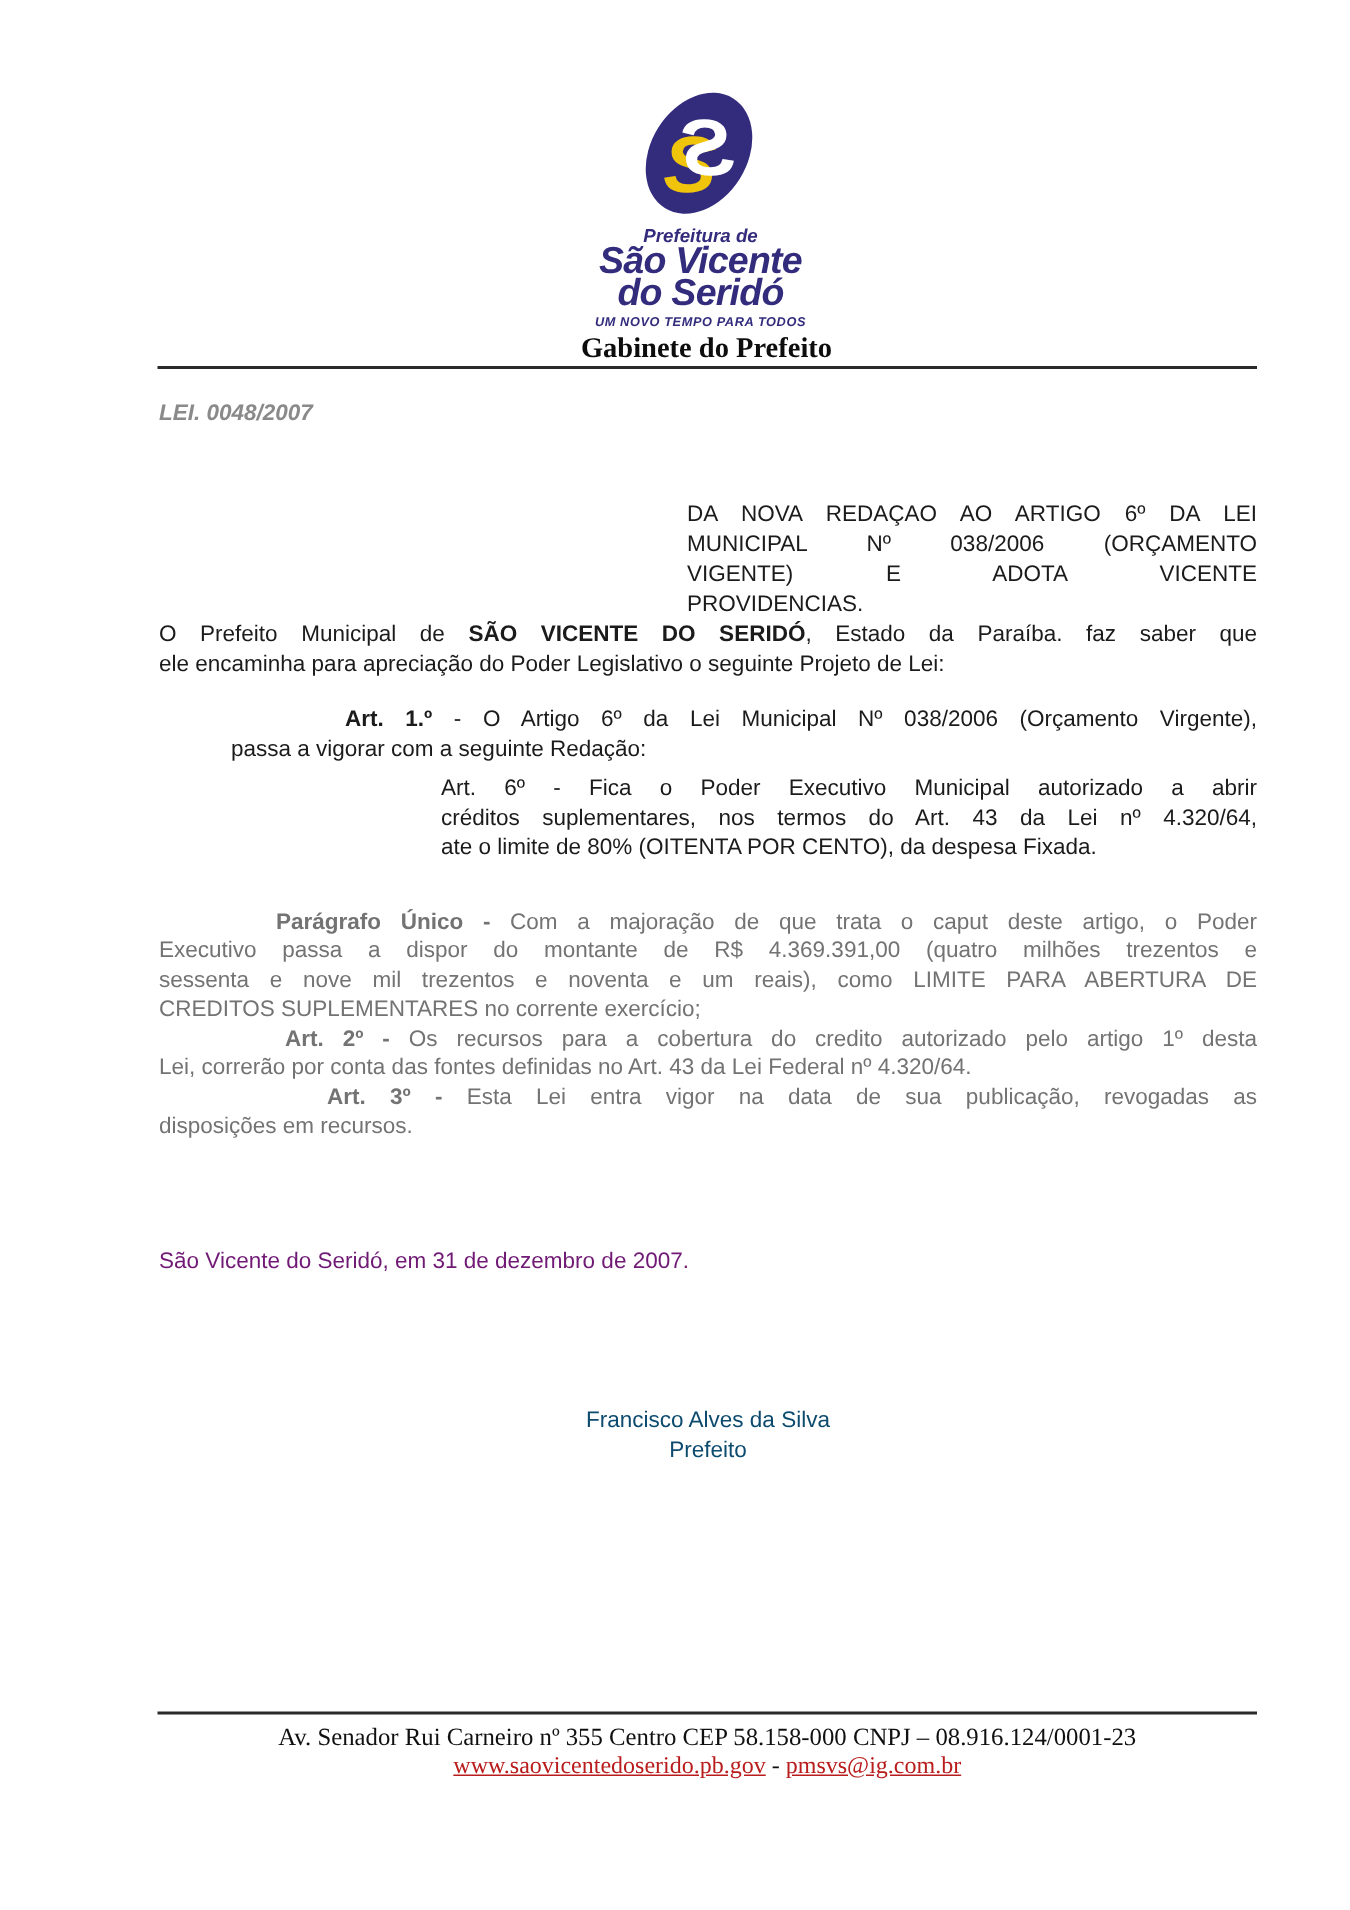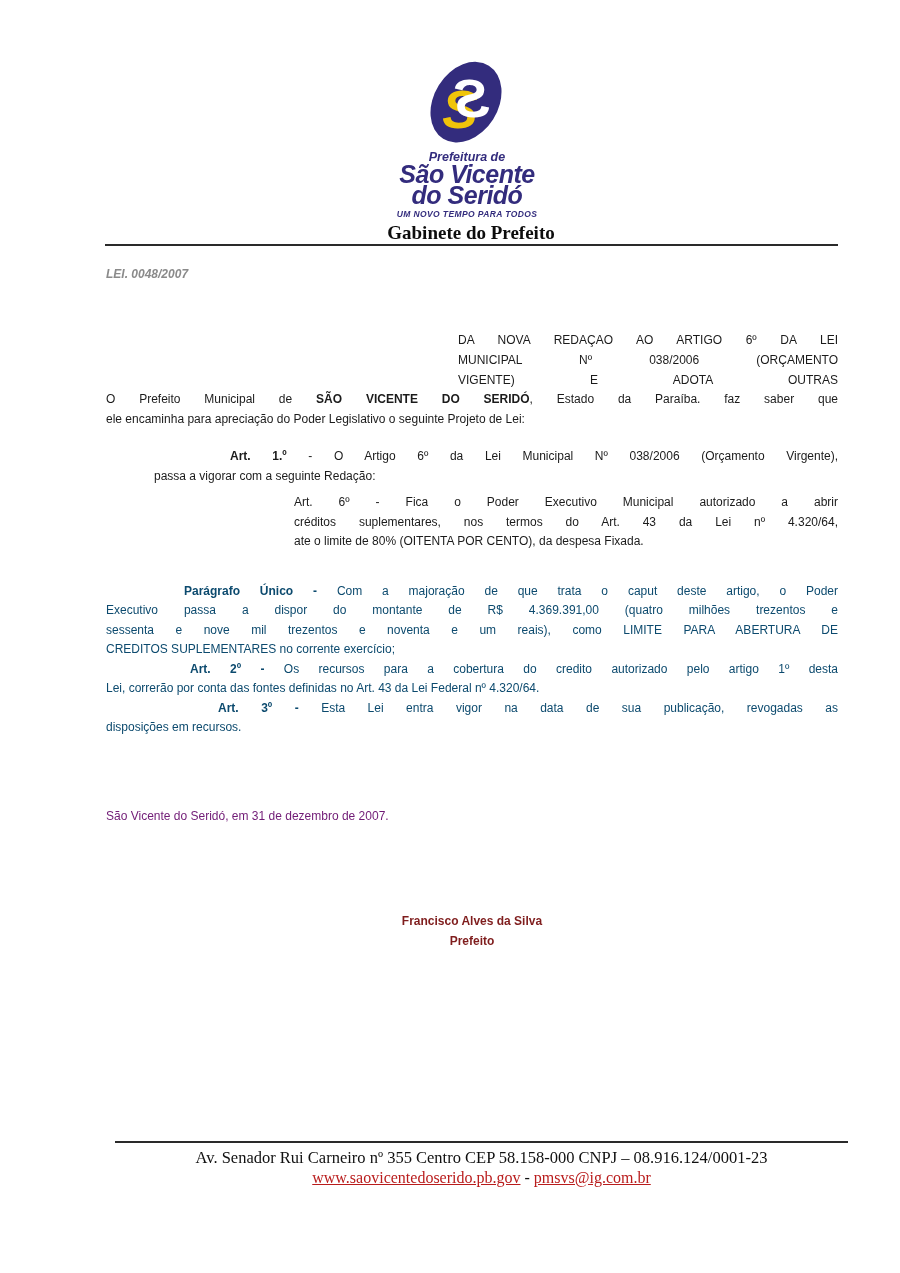--- a/index.html
+++ b/index.html
@@ -26,39 +26,39 @@
     font-size:8.5px; font-weight:bold; font-style:italic; color:#332c7d;
     letter-spacing:0.4px;
   }
   .office {
     position:relative; left:21px; margin-top:3px;
     font-family:"Liberation Serif", serif; font-weight:bold;
     font-size:19px; color:#0d0d0d;
   }
   .rule { border-top:2px solid #2a2a2a; margin-left:105px; width:733px; }
   
-  .content { margin-left:106px; width:732px; font-size:12px; }
+  .content { margin-left:106px; width:732px; font-size:15px; }
   .law-no { margin-top:21px; font-weight:bold; font-style:italic; color:#8a8a8a; }
   .jl { text-align:justify; text-align-last:justify; }
   .ll { text-align:left; }
   .pl76  { padding-left:76px; }
   .pl78  { padding-left:78px; }
   .pl84  { padding-left:84px; }
   .pl108 { padding-left:108px; }
   .pl112 { padding-left:112px; }
   .epigraph { margin:49px 0 0 352px; width:380px; line-height:20px; }
   .preamble { line-height:19.5px; }
   .art1 { margin-top:18px; margin-left:48px; line-height:19.5px; }
   .art6 { margin-top:7px; margin-left:188px; line-height:19.5px; }
-  .gray-block { margin-top:30px; line-height:19.5px; color:#0c4a6e; }
+  .gray-block { margin-top:30px; line-height:19.5px; color:#737373; }
   .dateline { margin-top:71px; color:#701a75; }
-  .signature { margin-top:88px; text-align:center; font-weight:bold; line-height:20px; color:#7f1d1d; }
+  .signature { margin-top:88px; text-align:center; font-weight:normal; line-height:20px; color:#0c4a6e; }
   
   .footer {
-    position:absolute; left:115px; top:1141px; width:733px;
+    position:absolute; left:105px; top:1141px; width:733px;
     border-top:2px solid #2a2a2a; text-align:center;
     font-family:"Liberation Serif", serif; color:#101010;
   }
   .footer-address { margin-top:5px; font-size:16.5px; }
   .footer-links { margin-top:1px; font-size:16px; }
   .link { color:#b91c1c; text-decoration:underline; cursor:pointer; }
 </style>
 </head>
 <body>
 
@@ -82,21 +82,22 @@
   </div>
   <div class="rule"></div>
 
   <div class="content">
 
     <div class="law-no">LEI. 0048/2007</div>
 
     <div class="epigraph">
       <div class="jl">DA NOVA REDAÇAO AO ARTIGO 6º DA LEI</div>
       <div class="jl">MUNICIPAL Nº 038/2006 (ORÇAMENTO</div>
-      <div class="jl">VIGENTE) E ADOTA OUTRAS</div>
+      <div class="jl">VIGENTE) E ADOTA VICENTE</div>
+      <div class="ll">PROVIDENCIAS.</div>
     </div>
 
     <div class="preamble">
       <div class="jl"><span>O Prefeito Municipal de </span><b>SÃO VICENTE DO SERIDÓ</b><span>, Estado da Paraíba. faz saber que</span></div>
       <div class="ll">ele encaminha para apreciação do Poder Legislativo o seguinte Projeto de Lei:</div>
     </div>
 
     <div class="art1">
       <div class="jl pl76"><b>Art. 1.º</b><span> - O Artigo 6º da Lei Municipal Nº 038/2006 (Orçamento Virgente),</span></div>
       <div class="ll">passa a vigorar com a seguinte Redação:</div>

